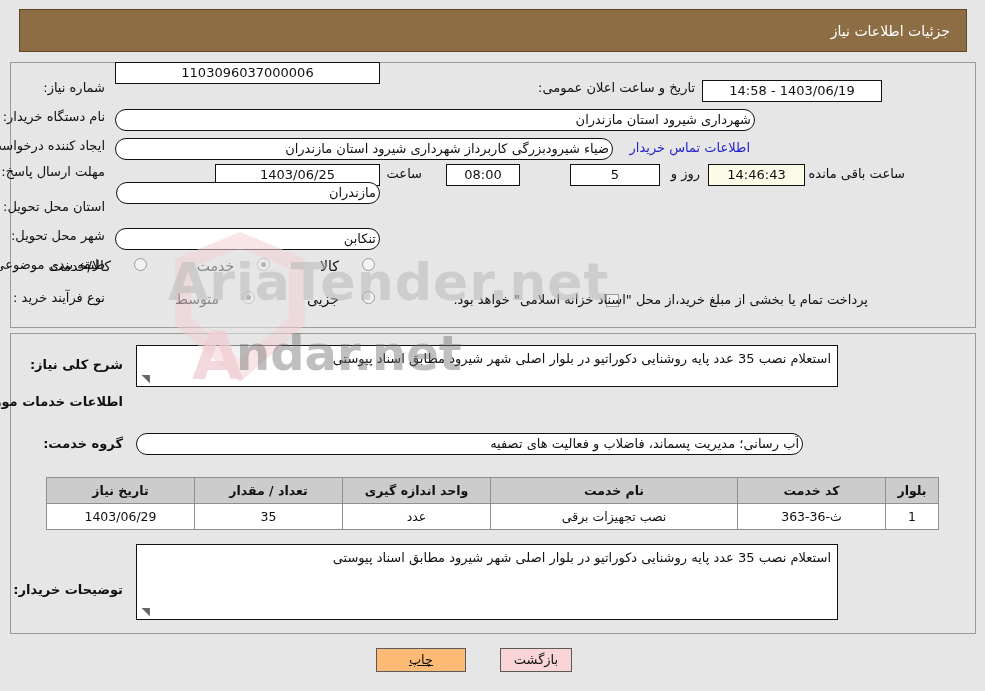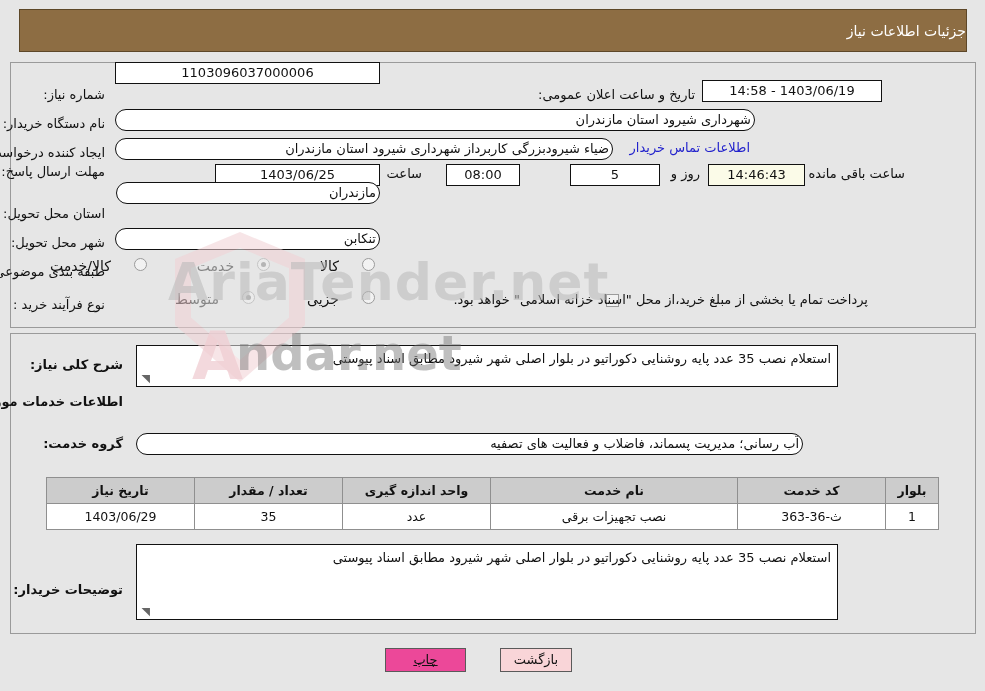--- a/index.html
+++ b/index.html
@@ -81,21 +81,21 @@
     left: 19px;
     top: 9px;
     width: 948px;
     height: 43px;
     background: #8d6d43;
     border: 1px solid #5d4728;
     box-sizing: border-box;
     display: flex;
     align-items: center;
     justify-content: flex-start;
-    padding-right: 0;
+    padding-right: 16px;
   }
   .title-bar .t {
     color: #ffffff;
     font-size: 14px;
   }
 
   
   .panel {
     position: absolute;
     left: 10px;
@@ -103,21 +103,21 @@
     border: 1px solid #9a9a9a;
     box-sizing: border-box;
   }
   #panel-top   { top: 62px;  width: 966px; height: 266px; }
   #panel-mid   { top: 333px; width: 966px; height: 301px; }
 
   
   .frow {
     position: absolute;
     display: flex;
-    align-items: flex-end;
+    align-items: flex-start;
     height: 22px;
   }
   .lbl {
     font-size: 13px;
     color: #111;
     white-space: nowrap;
   }
   .lbl.bold { font-weight: bold; text-align: right; }
 
   .box {
@@ -236,21 +236,21 @@
     font-size: 13px;
     height: 24px;
     line-height: 22px;
     text-align: center;
     cursor: pointer;
     color: #111;
     position: absolute;
     font-family: inherit;
     padding: 0;
   }
-  .btn.print { background: #ec4899; width: 81px; text-decoration: underline; }
+  .btn.print { background: #fdba74; width: 90px; text-decoration: underline; }
   .btn.back  { background: #f9d5d8; width: 72px; }
 </style>
 </head>
 <body>
 
 <div id="page">
 
   <div class="watermark">
     <div class="wm-shield"></div>
     <div class="wm-text">AriaTender.net</div>

